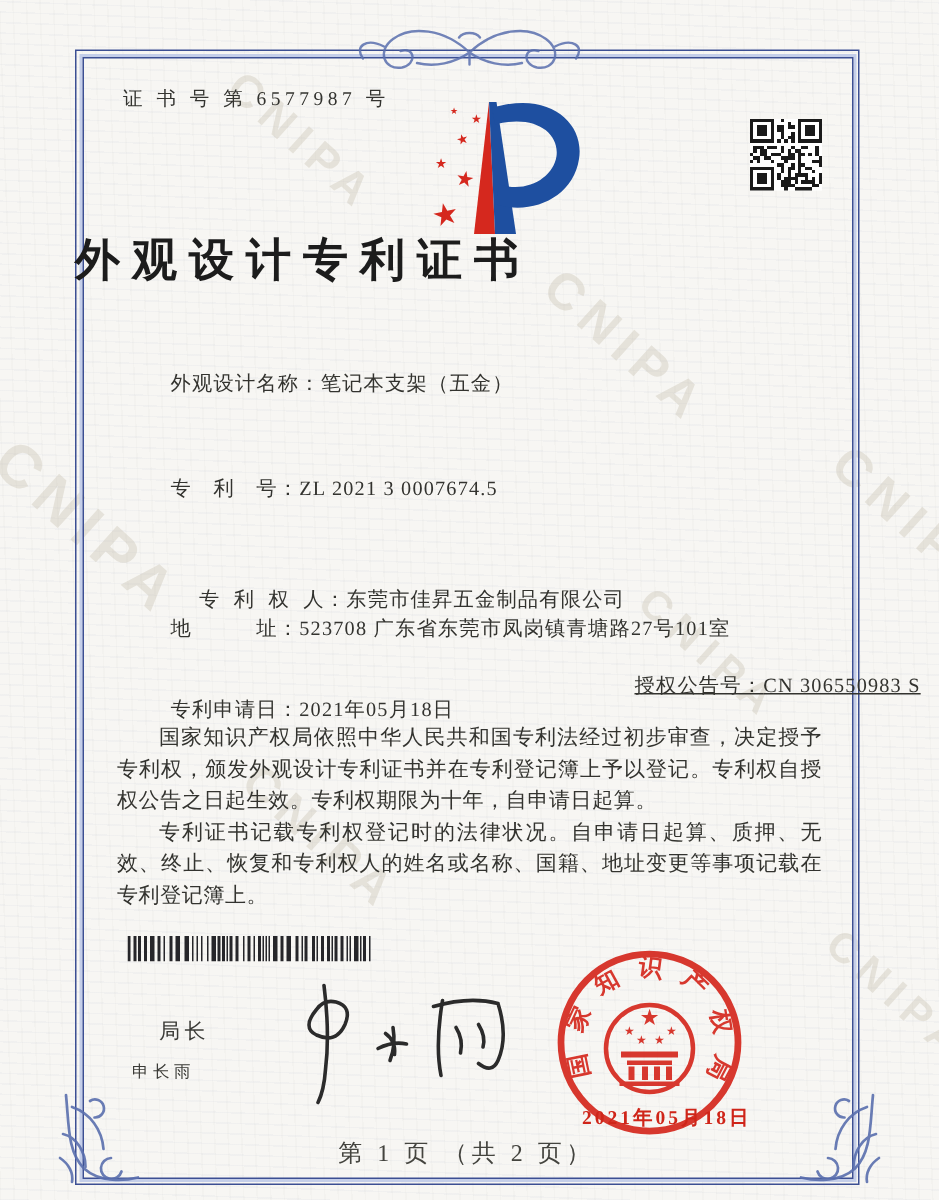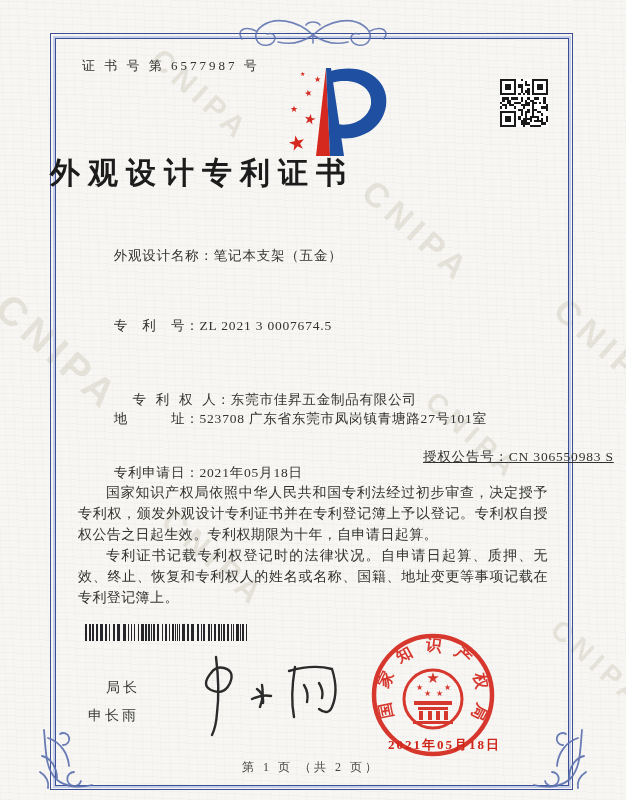--- a/index.html
+++ b/index.html
@@ -41,30 +41,30 @@
   .frow .flabel{white-space:pre;margin-left:13px;}
   .frow .fvalue{white-space:pre;margin-top:20px;}
   .grant2{position:absolute;left:326px;top:0;white-space:pre;text-decoration:underline;}
   .bodytext{
     position:absolute;left:78px;top:482px;width:470px;
     font-size:14px;line-height:21px;text-align:justify;color:#33332f;letter-spacing:.4px;
   }
   .bodytext p{margin:0;text-indent:2em;}
   .barcode{position:absolute;left:85px;top:624px;width:165px;height:17px;}
   .director-title{position:absolute;left:106px;top:679px;font-size:14px;letter-spacing:3px;color:#3a3a36;}
-  .director-name{position:absolute;left:88px;top:707px;font-size:14px;letter-spacing:3px;color:#3a3a36;font-family:Liberation Mono, monospace;}
+  .director-name{position:absolute;left:88px;top:707px;font-size:11px;letter-spacing:3px;color:#3a3a36;font-family:Liberation Mono, monospace;}
   .sig{position:absolute;left:183px;top:645px;width:165px;height:100px;}
   .seal{position:absolute;left:367px;top:627px;width:132px;height:136px;opacity:.92;}
   .seal-date{
     position:absolute;left:388px;top:736px;font-size:13px;letter-spacing:2px;
     color:#cf2519;font-weight:700;white-space:pre;
   }
   .footer{
     position:absolute;left:50px;top:759px;width:522px;text-align:center;
-    font-size:12px;letter-spacing:3px;color:#44443f;white-space:pre;
+    font-size:16px;letter-spacing:3px;color:#44443f;white-space:pre;
   }
   .orn-top{position:absolute;left:226px;top:11px;width:174px;height:44px;}
   .orn-bl{position:absolute;left:36px;top:726px;width:60px;height:64px;}
   .orn-br{position:absolute;left:530px;top:726px;width:60px;height:64px;transform:scaleX(-1);}
 </style>
 </head>
 <body>
 
 <div class="page">
 

